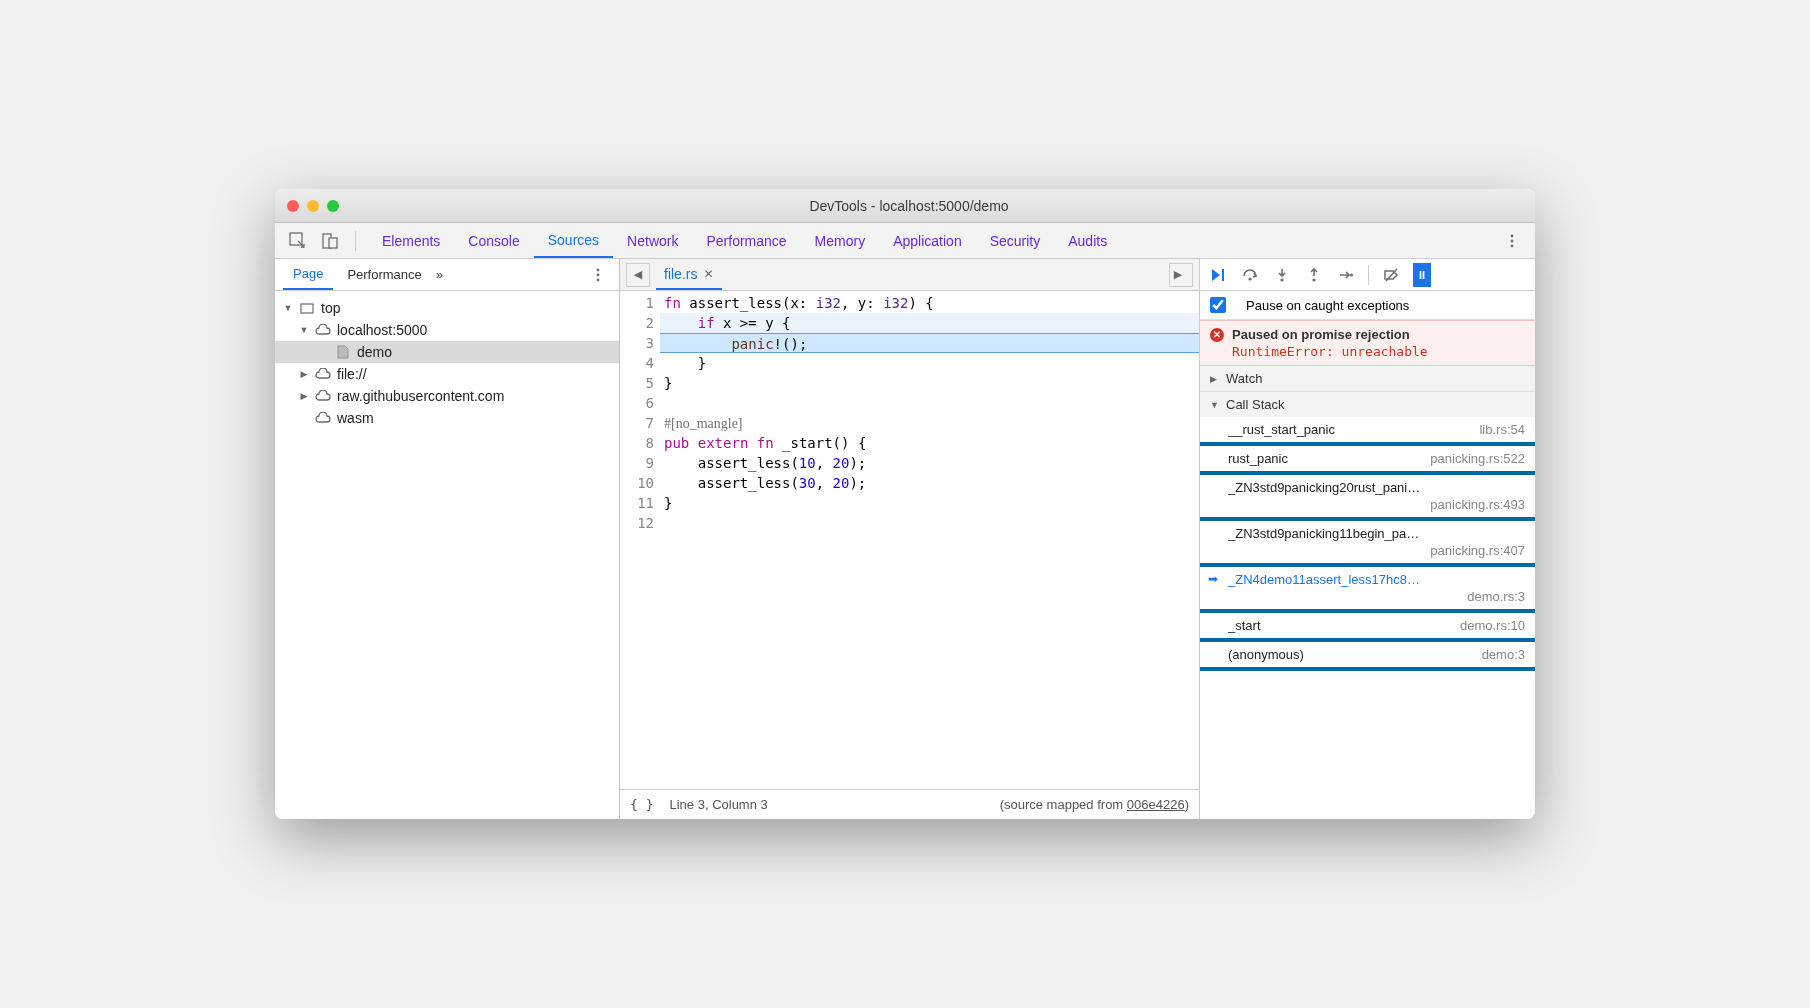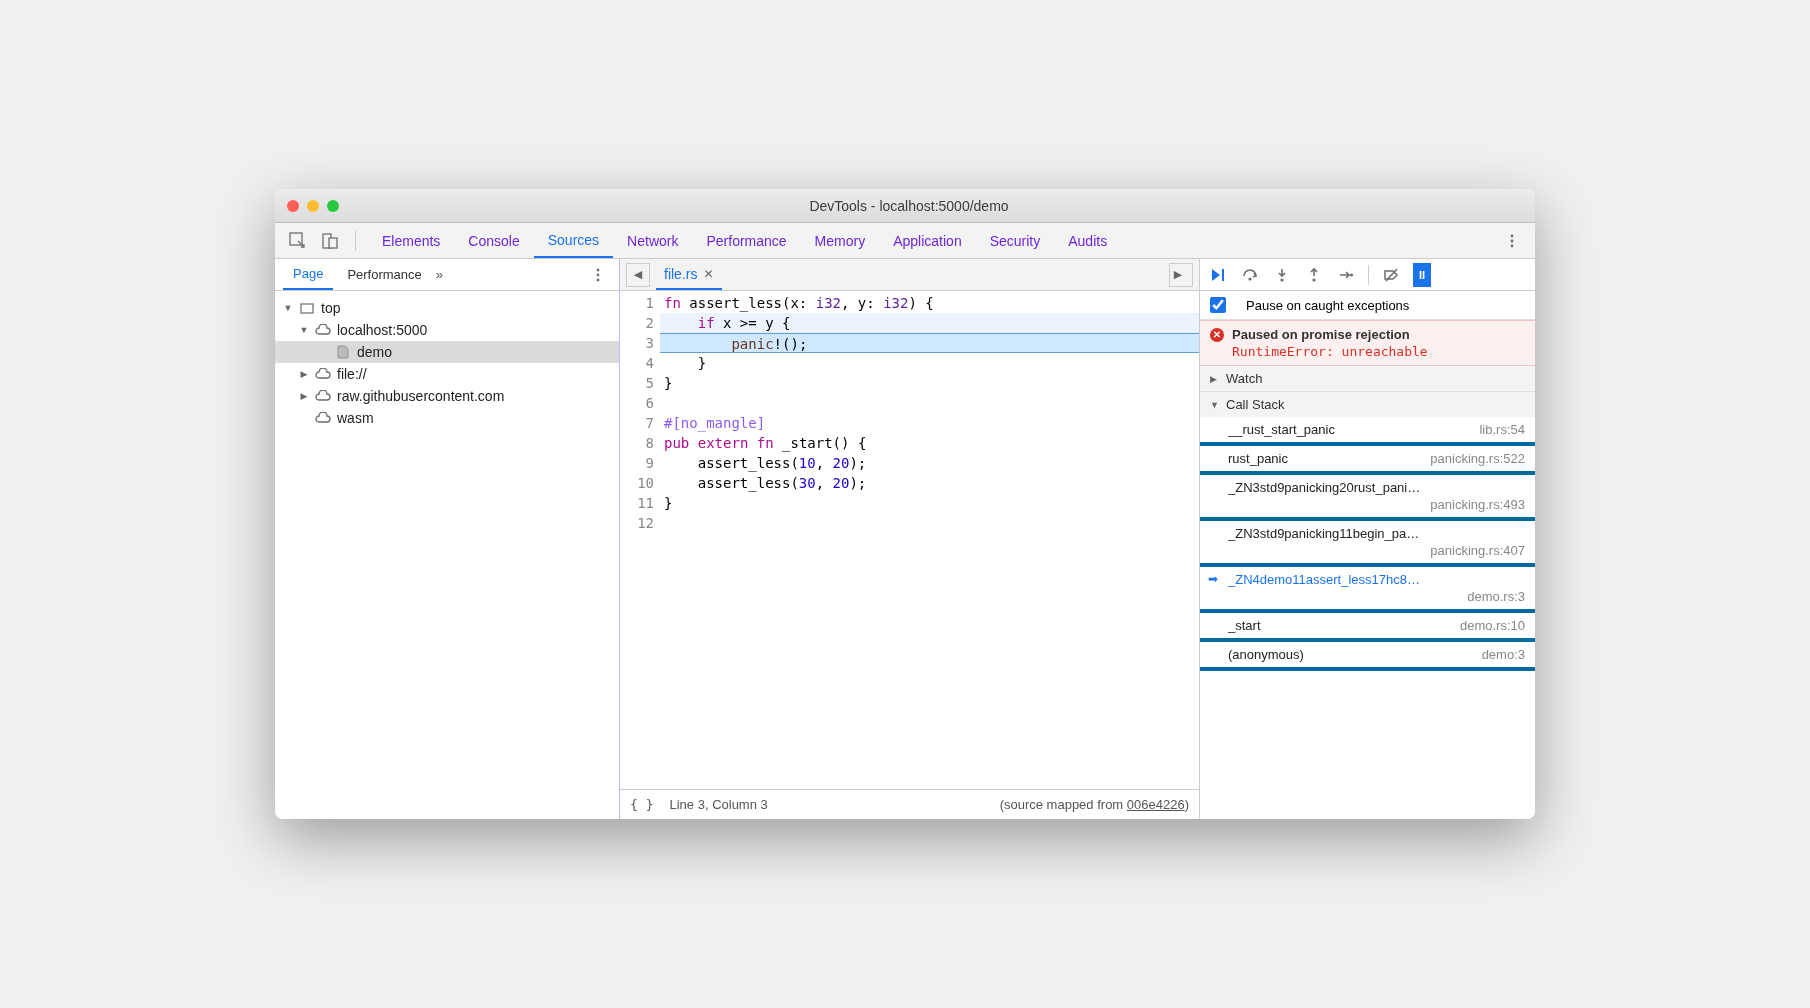--- a/index.html
+++ b/index.html
@@ -65,21 +65,21 @@
 .file-tab { display:flex; align-items:center; gap:6px; padding:0 8px; height:100%; border-bottom:2px solid #1a73e8; color:#1a73e8; font-size:14px; }
 .file-tab .close{ color:#666; font-size:12px; cursor:pointer; }
 .exec-cursor { margin-left:auto; padding-right:6px; }
 .editor { flex:1; display:flex; font-family:Menlo,Consolas,monospace; font-size:14px; position:relative; overflow:auto; }
 .gutter { width:40px; text-align:right; color:#888; padding:2px 6px 2px 0; user-select:none; background:#fff; }
 .gutter div{ height:20px; line-height:20px; }
 .code { flex:1; padding:2px 0; }
 .code-line { height:20px; line-height:20px; white-space:pre; padding-left:4px; position:relative; }
 .code-line.hl { background:#cfe8ff; border-top:1px solid #5b9dd9; border-bottom:1px solid #5b9dd9; }
 .code-line.hl2 { background:#eaf3fe; }
-.kw{color:#aa0d91;} .ty{color:#5c2699;} .num{color:#1c00cf;} .mac{color:#643820;} .cm{color:#8b5cf6;}
+.kw{color:#aa0d91;} .ty{color:#5c2699;} .num{color:#1c00cf;} .mac{color:#643820;} .cm{color:#737373;font-family:Liberation Serif, serif;}
 .statusbar { height:30px; border-top:1px solid #ccc; display:flex; align-items:center; padding:0 10px; background:#fff; font-size:13px; color:#555; gap:16px; }
 .statusbar .map { margin-left:auto; }
 .statusbar .map u { text-decoration:underline; }
 .right-pane { width:335px; display:flex; flex-direction:column; background:#fff; }
 .dbg-controls { height:32px; border-bottom:1px solid #ccc; display:flex; align-items:center; padding:0 8px; gap:12px; }
 .dbg-btn{ width:20px; height:20px; display:flex; align-items:center; justify-content:center; color:#6e6e6e; cursor:pointer; }
 .dbg-btn.blue{ color:#1a73e8; }
 .dbg-btn.pause-b { background:#1a73e8; color:#fff; border-radius:0; width:18px; height:24px; font-size:11px;}
 .vdiv { width:1px; height:20px; background:#ccc; }
 .section { border-bottom:1px solid #e0e0e0; }

